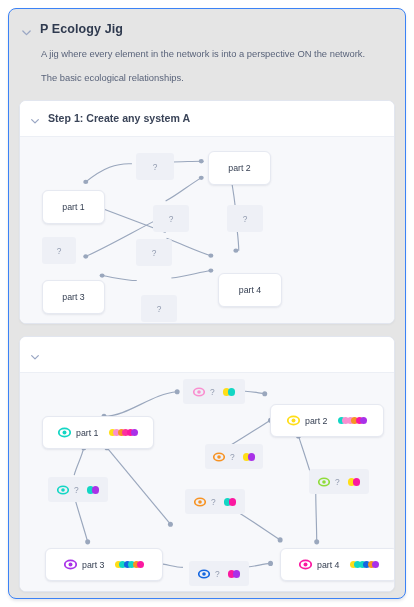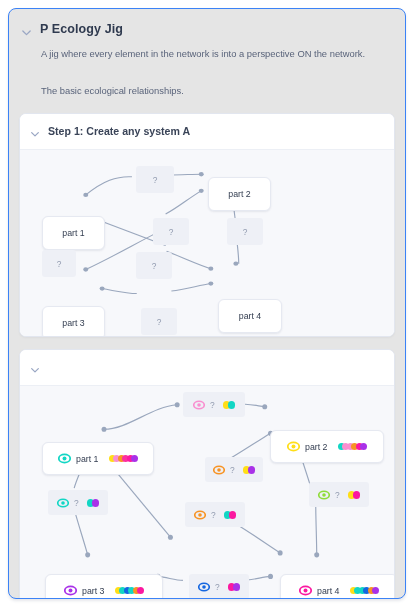--- a/index.html
+++ b/index.html
@@ -49,21 +49,21 @@
     letter-spacing: .1px;
     line-height: 1.25;
   }
   .doc-para {
     font-size: 9.4px;
     color: #59637a;
     line-height: 1.45;
     margin: 9px 0 0 20px;
     padding-right: 14px;
   }
-  .doc-para.second { margin-top: 23px; }
+  .doc-para.second { margin-top: 10px; }
 
   
   .step {
     margin: 12px 10px 0 10px;
     background: #ffffff;
     border: 1px solid #e2e6ef;
     border-radius: 7px;
     overflow: hidden;
     box-shadow: 0 1px 2px rgba(60,70,100,0.05);
   }
@@ -101,21 +101,20 @@
     position: absolute;
     display: flex;
     align-items: center;
     justify-content: center;
   }
   .node.solid {
     background: #ffffff;
     border: 1px solid #e6e9f1;
     border-radius: 6px;
     box-shadow: 0 1px 2px rgba(60,70,100,0.10);
-    margin-top: 13px;
   }
   .node.ghost {
     background: #eef0f6;
     border-radius: 3px;
   }
   .node-label {
     font-size: 8.6px;
     color: #3c4658;
     font-weight: normal;
     white-space: nowrap;

